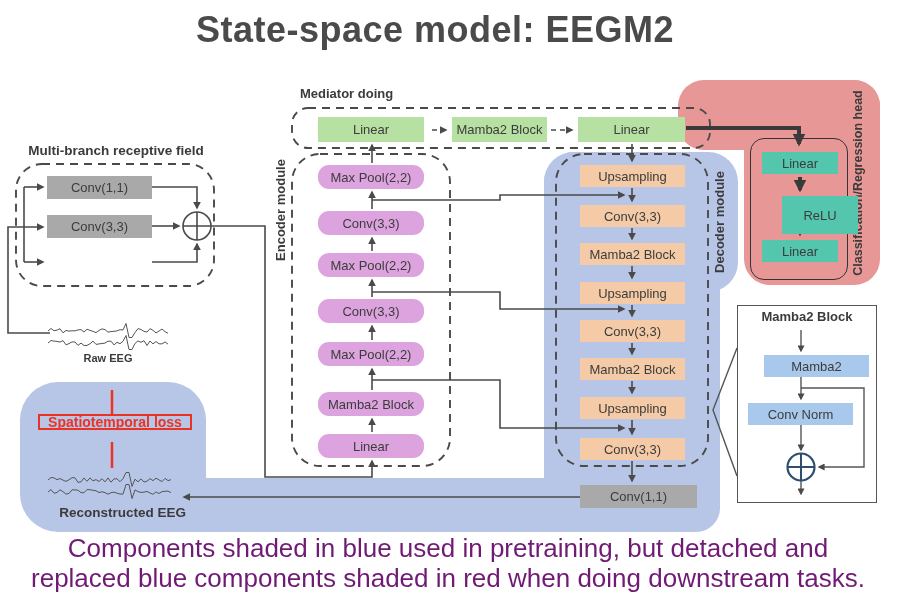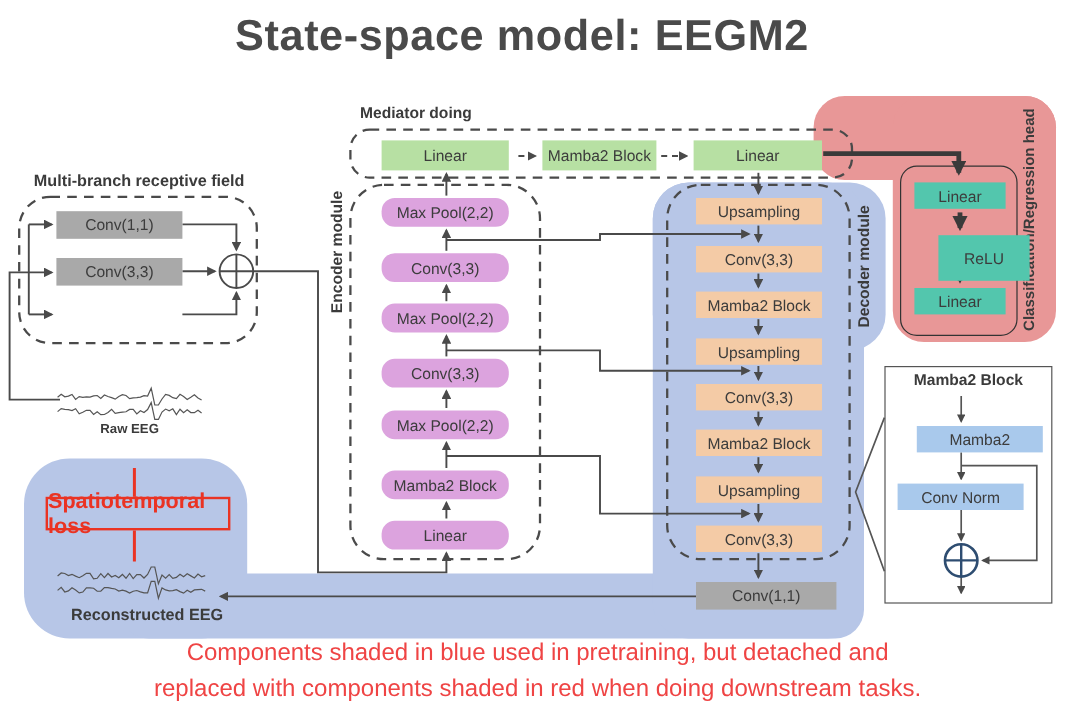--- a/index.html
+++ b/index.html
@@ -18,26 +18,26 @@
   .teal{background:var(--c-teal,#53c6ad);}
   .lightblue{background:var(--c-lightblue,#a9c9ec);}
   .gray{background:var(--c-gray,#a9a9a9);}
   .modlabel{position:absolute;font-weight:bold;font-size:13px;color:#3b3b3b;z-index:3;white-space:nowrap;}
   .rot{transform:rotate(-90deg);text-align:center;}
   svg#wires{position:absolute;left:0;top:0;z-index:2;pointer-events:none;}
   #detailbox{position:absolute;left:737px;top:305px;width:140px;height:198px;
              background:#fff;border:1.6px solid #555;z-index:1;box-sizing:border-box;}
   #headbox{position:absolute;left:750px;top:138px;width:98px;height:142px;
            border:1.7px solid #333;border-radius:14px;z-index:1;box-sizing:border-box;}
-  #lossbox{position:absolute;left:38px;top:414px;width:154px;height:28px;box-sizing:border-box;
+  #lossbox{position:absolute;left:38px;top:414px;width:154px;height:16px;box-sizing:border-box;
            border:2.5px solid var(--c-loss,#ea3323);display:flex;align-items:center;justify-content:center;
-           font-weight:bold;font-size:18px;color:var(--c-loss,#ea3323);z-index:3;}
+           font-weight:bold;font-size:14px;color:var(--c-loss,#ea3323);z-index:3;}
   #title{position:absolute;left:0;top:9px;width:870px;text-align:center;
          font-size:36px;font-weight:bold;color:#4a4a4a;letter-spacing:.5px;z-index:3;}
-  .caption{position:absolute;left:0;width:896px;text-align:center;font-size:20px;color:#ef4444;z-index:3;}
+  .caption{position:absolute;left:0;width:896px;text-align:center;font-size:26px;color:#701a75;z-index:3;}
 </style>
 </head>
 <body>
 
 <div id="stage">
 
   <div class="shape blue" style="left:20px;top:382px;width:186px;height:150px;border-radius:38px;"></div>
   <div class="shape blue" style="left:100px;top:478px;width:620px;height:54px;border-radius:24px;"></div>
   <div class="shape blue" style="left:544px;top:152px;width:194px;height:140px;border-radius:30px;"></div>
   <div class="shape blue" style="left:544px;top:152px;width:176px;height:380px;border-radius:30px;"></div>
@@ -141,21 +141,21 @@
     <g id="waves" fill="none" stroke="#555" stroke-width="1">
         <path d="M48 331 L51 328.5 L54 330.7 L57 330.1 L60 328.7 L63 332.8 L66 330.5 L69 331.1 L72 330.8 L75 330.9 L78 329.9 L81 329.6 L84 332.1 L87 329.2 L90 330.4 L93 331.4 L96 332.6 L99 330.4 L102 328.9 L105 329.6 L108 332.2 L111 331.5 L114 331.3 L117 330.9 L120 329.7 L123 330.0 L126 323.5 L129 337.5 L132 337.5 L135 332.5 L138 328.6 L141 329.5 L144 331.4 L147 332.1 L150 328.6 L153 330.4 L156 332.9 L159 331.1 L162 329.0 L165 331.6 L168 333.3"></path>
         <path d="M48 343 L51 340.5 L54 341.1 L57 341.4 L60 342.1 L63 340.6 L66 344.8 L69 343.6 L72 341.9 L75 342.0 L78 345.4 L81 343.1 L84 345.5 L87 345.4 L90 343.8 L93 341.1 L96 344.4 L99 343.9 L102 343.5 L105 343.1 L108 341.2 L111 341.2 L114 344.9 L117 342.3 L120 343.7 L123 341.3 L126 335.5 L129 349.5 L132 349.5 L135 343.4 L138 340.9 L141 342.3 L144 340.7 L147 345.5 L150 341.0 L153 343.9 L156 341.5 L159 343.8 L162 343.9 L165 341.9 L168 344.1"></path>
         <path d="M48 480 L51 477.5 L54 477.9 L57 479.6 L60 478.6 L63 480.1 L66 481.4 L69 479.8 L72 477.7 L75 477.8 L78 482.4 L81 481.9 L84 478.0 L87 481.3 L90 477.9 L93 480.8 L96 479.6 L99 481.5 L102 478.7 L105 481.9 L108 477.9 L111 482.2 L114 478.9 L117 478.8 L120 481.7 L123 478.7 L126 472.5 L129 472.5 L132 486.5 L135 479.2 L138 481.8 L141 478.9 L144 482.0 L147 481.2 L150 478.6 L153 480.6 L156 478.2 L159 479.9 L162 481.6 L165 478.4 L168 480.6 L171 479.7"></path>
         <path d="M48 492 L51 489.5 L54 493.3 L57 492.4 L60 489.8 L63 491.7 L66 494.1 L69 493.4 L72 489.8 L75 489.9 L78 490.2 L81 492.6 L84 492.7 L87 489.6 L90 489.7 L93 490.3 L96 490.8 L99 492.5 L102 491.8 L105 492.6 L108 494.2 L111 492.7 L114 492.1 L117 493.2 L120 494.0 L123 494.1 L126 484.5 L129 484.5 L132 498.5 L135 489.9 L138 491.6 L141 492.4 L144 492.2 L147 491.4 L150 493.0 L153 494.3 L156 491.9 L159 493.5 L162 491.6 L165 491.3 L168 491.1 L171 492.6"></path>
       </g>
   </svg>
 
   <div id="title">State-space model: EEGM2</div>
   <div class="caption" style="top:533px;">Components shaded in blue used in pretraining, but detached and</div>
-  <div class="caption" style="top:563px;">replaced with components shaded in red when doing downstream tasks.</div>
+  <div class="caption" style="top:563px;">replaced blue components shaded in red when doing downstream tasks.</div>
 
   <div class="modlabel" style="left:18px;top:143px;width:196px;text-align:center;font-size:13.5px;">Multi-branch receptive field</div>
   <div class="node gray" style="left:47px;top:176px;width:105px;height:23px;">Conv(1,1)</div>
   <div class="node gray" style="left:47px;top:215px;width:105px;height:23px;">Conv(3,3)</div>
 
   <div class="modlabel" style="left:58px;top:352px;width:100px;text-align:center;font-size:11px;">Raw EEG</div>
   <div class="modlabel" style="left:26px;top:505px;width:160px;text-align:right;font-size:13.5px;">Reconstructed EEG</div>
 
   <div id="lossbox">
     <span>Spatiotemporal loss</span>

